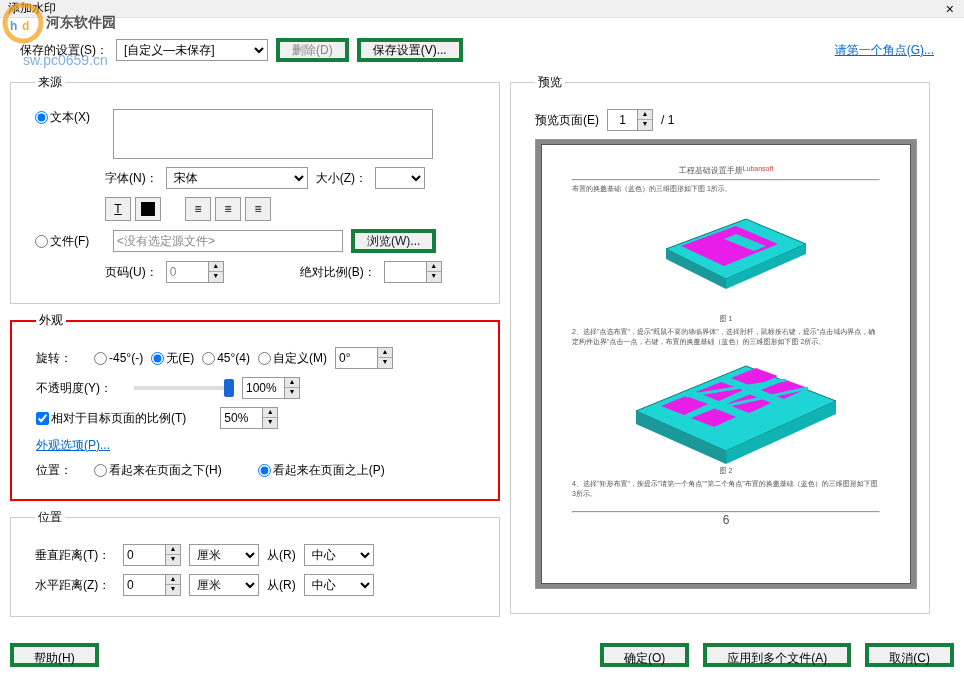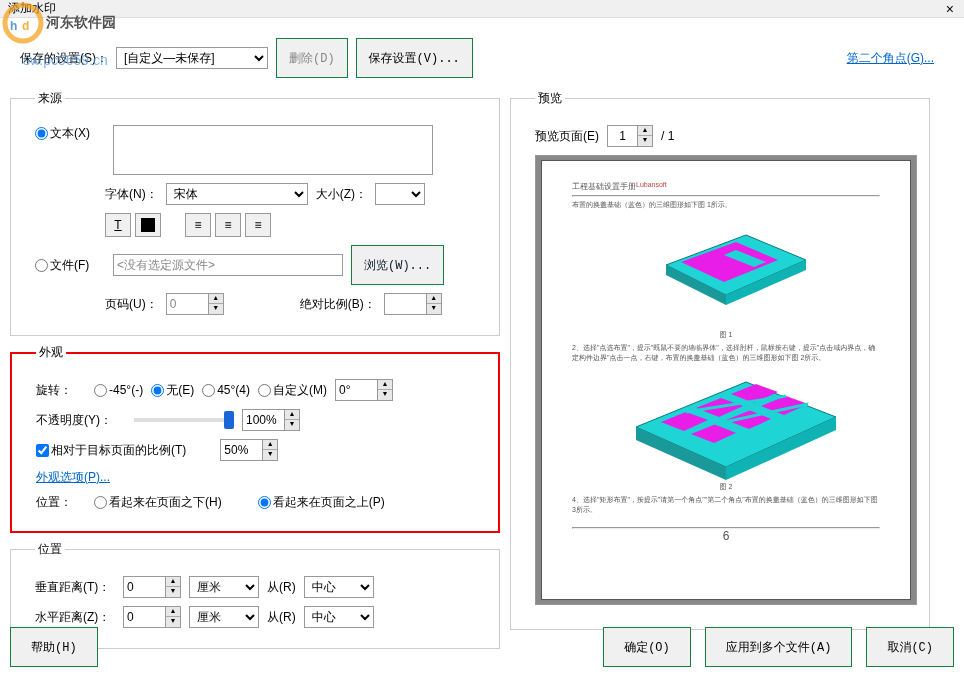--- a/index.html
+++ b/index.html
@@ -8,21 +8,21 @@
 .titlebar .title { font-size: 12px; position: absolute; left: 8px; }
 .close-x { font-size: 14px; cursor: pointer; position: absolute; right: 10px; }
 .logo-overlay { position: absolute; left: 0; top: 0; font-size: 18px; font-weight: bold; color: #333; z-index: 100; display: flex; align-items: center; }
 .logo-overlay .txt { color: #333; opacity: 0.85; font-size: 14px; }
 .sublogo { position: absolute; left: 23px; top: 52px; font-size: 14px; color: #4a90d9; opacity: 0.7; z-index: 50; }
 .body-area { padding: 20px 10px 10px 10px; }
 .toprow { display: flex; align-items: center; gap: 8px; margin-bottom: 12px; margin-left: 10px; position: relative; }
 .label { white-space: nowrap; }
 select, input[type=text] { height: 22px; border: 1px solid #999; background: #fff; padding: 0 3px; }
 select { background: #fff; }
-.btn { height: 40px; border: 1px solid #15803d; background: #f0f0f0; padding: 0 12px; cursor: default; font-family: Liberation Mono, monospace; }
+.btn { height: 24px; border: 4px solid #15803d; background: #f0f0f0; padding: 0 12px; cursor: default; }
 .btn:not(:disabled) { cursor: pointer; }
 .link { color: #0066cc; text-decoration: underline; cursor: pointer; }
 .link-right { position: absolute; right: 20px; }
 .cols { display: flex; gap: 10px; }
 .leftcol { width: 490px; }
 .rightcol { width: 420px; }
 fieldset { border: 1px solid #ccc; padding: 10px 12px 12px 24px; margin-bottom: 8px; position: relative; }
 legend { padding: 0 3px; }
 .row { display: flex; align-items: center; gap: 8px; margin: 8px 0; }
 textarea { width: 320px; height: 50px; border: 1px solid #999; resize: none; }
@@ -66,21 +66,21 @@
   <span class="title">添加水印</span>
   <span class="close-x">×</span>
 </div>
 
 <div class="body-area">
   <div class="toprow">
     <span class="label">保存的设置(S)：</span>
     <select style="width:152px"><option>[自定义—未保存]</option></select>
     <button class="btn" disabled="" style="color:#888">删除(D)</button>
     <button class="btn">保存设置(V)...</button>
-    <span class="link link-right">第二个角点(G)...</span>
+    <span class="link link-right">请第一个角点(G)...</span>
   </div>
 
   <div class="cols">
     <div class="leftcol">
       <fieldset>
         <legend>来源</legend>
         <div class="row" style="align-items:flex-start">
           <label style="width:70px"><input type="radio" name="src" checked="" style=""><span>文本(X)</span></label>
           <textarea style=""></textarea>
         </div>
@@ -218,21 +218,21 @@
               <div class="spin-btns">
                 <div>▲</div>
                 <div>▼</div>
               </div>
             </div>
           <span>/ 1</span>
         </div>
         <div class="preview-box">
           <div class="preview-page">
             <div class="preview-inner">
-              <div style="display:flex;justify-content:flex-start">
+              <div style="display:flex;justify-content:center">
                   <span></span>
                   <span class="pv-title">工程基础设置手册</span>
                   <span class="pv-brand">Lubansoft</span>
                 </div>
               <hr>
               <div class="pv-text">布置的换盖基础（蓝色）的三维图形如下图 1所示。</div>
               <div class="pv-img"><svg width="220" height="110" viewBox="0 0 220 110">
                     <g transform="translate(50,10)">
                       <polygon points="0,40 80,10 140,35 60,70" fill="#1fd4d4" stroke="#0a7a7a"></polygon>
                       <polygon points="0,40 0,50 60,80 60,70" fill="#199999"></polygon>

